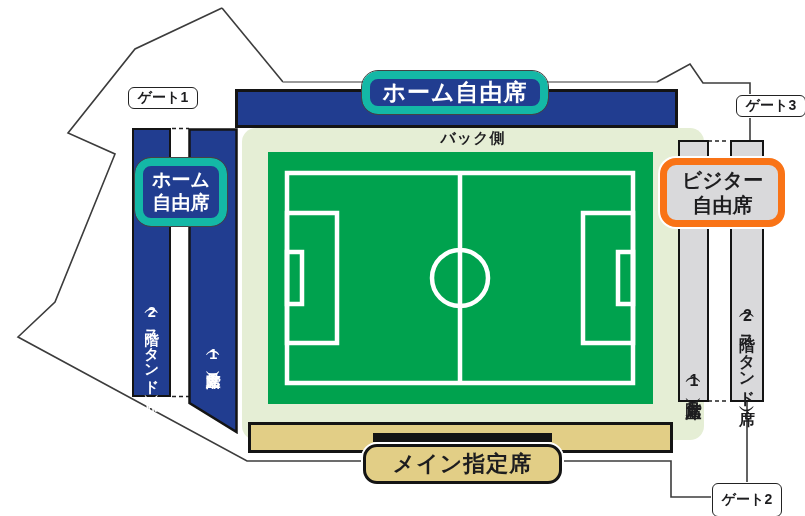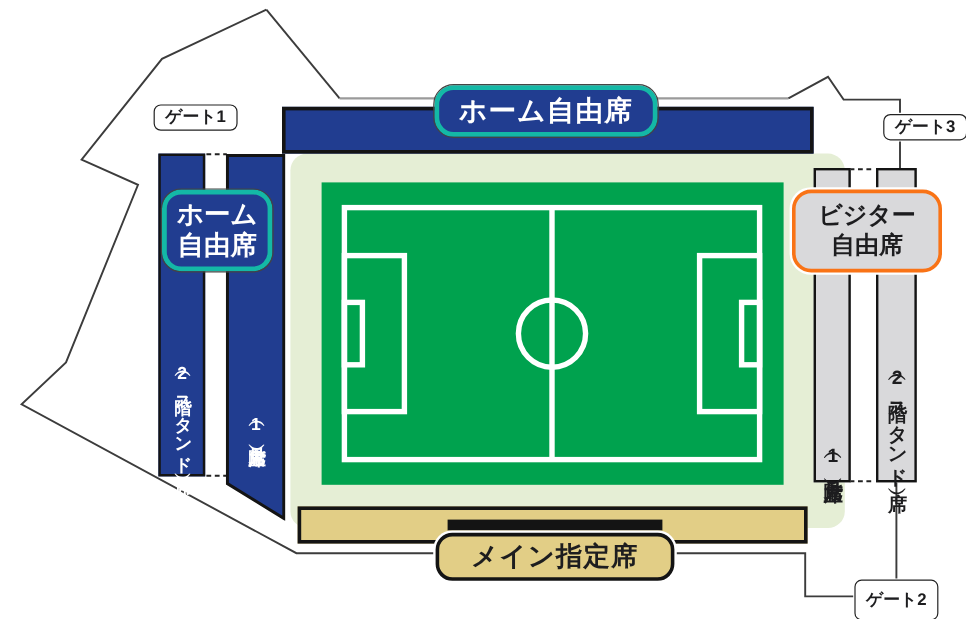--- a/index.html
+++ b/index.html
@@ -42,25 +42,25 @@
   .col-r-inner{left:678px;top:140px;width:31px;height:262px;padding-bottom:11px;}
   .col-r-outer{left:730px;top:140px;width:34px;height:262px;padding-bottom:3px;}
 
   .vtext{writing-mode:vertical-rl;text-orientation:upright;font-weight:bold;
        letter-spacing:0px;line-height:1;}
   .vtext.white{color:#fff;font-size:14.5px;}
   .vtext.dark{color:var(--ink);font-size:16px;}
 
   .pill{border-radius:16px;display:flex;flex-direction:column;align-items:center;
        justify-content:center;text-align:center;font-weight:bold;z-index:7;}
-  .pill-navy{background:var(--navy);border:4px solid #14b8a6;outline:1px solid #444;color:#fff;font-family:Liberation Serif, serif;}
+  .pill-navy{background:var(--navy);border:8px solid #14b8a6;outline:1px solid #444;color:#fff;font-family:Liberation Serif, serif;}
   .label-top{left:362px;top:71px;width:186px;height:43px;font-size:23px;letter-spacing:1px;}
-  .label-home{left:135px;top:158px;width:92px;height:68px;font-size:22px;line-height:1.2;}
+  .label-home{left:135px;top:158px;width:92px;height:68px;font-size:19px;line-height:1.2;}
   .label-visitor{left:660px;top:158px;width:125px;height:69px;background:var(--seat-gray);
-       border:3px solid #f97316;box-shadow:0 0 0 2px #fff;color:var(--ink);
+       border:7px solid #f97316;box-shadow:0 0 0 2px #fff;color:var(--ink);
        font-size:20px;line-height:1.25;border-radius:16px;}
   .tan-bar{left:248px;top:422px;width:425px;height:31px;background:var(--tan);
        border:3px solid #141414;z-index:5;}
   .stripe{left:373px;top:433px;width:179px;height:9px;background:#141414;z-index:6;}
   .label-main{left:363px;top:444px;width:199px;height:40px;background:var(--tan);
        border:3px solid #141414;box-shadow:0 0 0 2px #fff;color:var(--ink);
        font-size:22px;border-radius:14px;letter-spacing:1px;}
 
   .gate{background:#fff;border:1.6px solid #222;border-radius:6px;z-index:8;
        display:flex;align-items:center;justify-content:center;
@@ -81,20 +81,21 @@
     <polyline class="outline" points="657,82 690,64 703,83 750,83 750,96"></polyline>
     <line class="outline" x1="750" y1="117" x2="750" y2="140"></line>
     <line class="outline" x1="747" y1="402" x2="747" y2="483"></line>
     <line class="dash" x1="172" y1="128.5" x2="189" y2="128.5"></line>
     <line class="dash" x1="172" y1="396.5" x2="189" y2="396.5"></line>
     <line class="dash" x1="708" y1="141" x2="729" y2="141"></line>
     <line class="dash" x1="708" y1="401" x2="729" y2="401"></line>
   </svg>
 
   <div class="abs pale"></div>
+  <div class="abs side-label" style="top:129px;">バック側</div>
 
   <div class="abs pitch">
     <svg width="385" height="252">
       <rect class="pitch-line" x="19" y="21" width="346" height="210"></rect>
       <line class="pitch-line" x1="192" y1="21" x2="192" y2="231"></line>
       <circle class="pitch-line" cx="192" cy="126" r="28"></circle>
       <rect class="pitch-line" x="19" y="61" width="50" height="130"></rect>
       <rect class="pitch-line" x="19" y="100" width="15" height="52"></rect>
       <rect class="pitch-line" x="315" y="61" width="50" height="130"></rect>
       <rect class="pitch-line" x="350" y="100" width="15" height="52"></rect>

